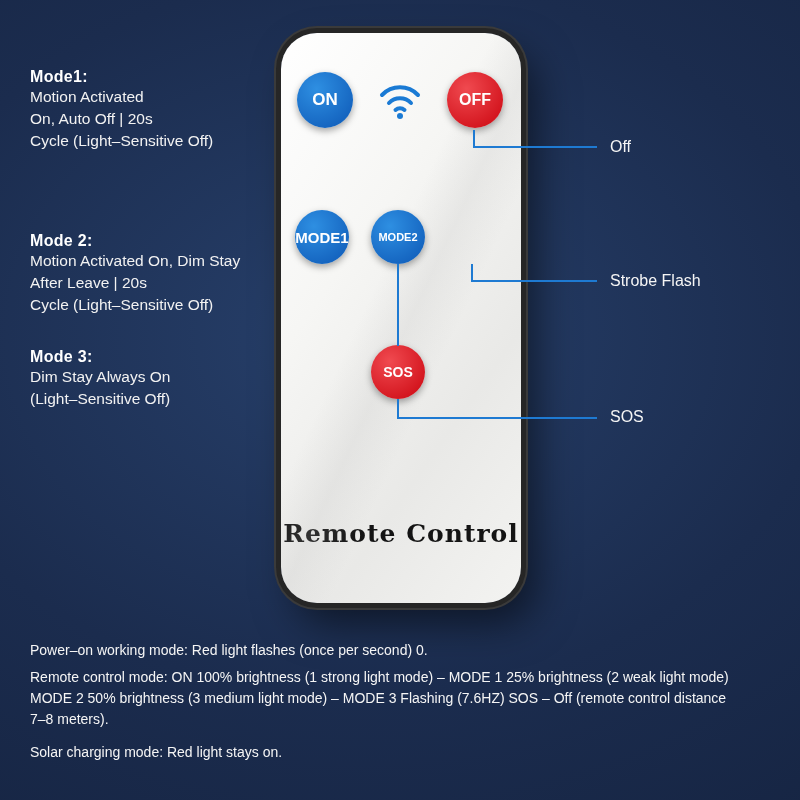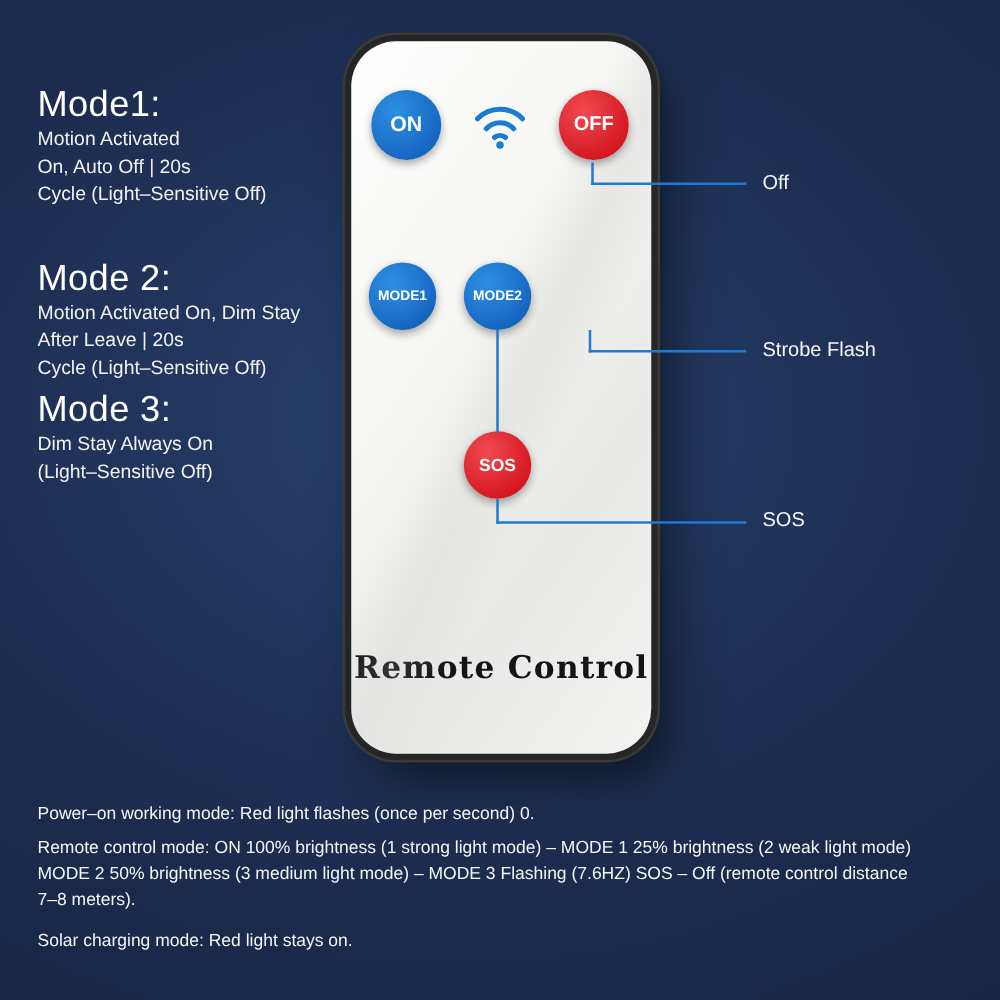--- a/index.html
+++ b/index.html
@@ -7,21 +7,21 @@
   body { font-family:"Liberation Sans", sans-serif; }
 
   .canvas {
     position:relative; width:800px; height:800px; overflow:hidden;
     background: radial-gradient(130% 100% at 45% 42%, #27406b 0%, #1b2c4e 45%, #121f3a 100%);
     color:#ffffff;
   }
 
   
   .note { position:absolute; left:30px; }
-  .note-heading { font-size:29px; letter-spacing:0.3px; color:#ffffff; }
+  .note-heading { font-size:16px; letter-spacing:0.3px; color:#ffffff;font-weight:bold; }
   .note-body { margin-top:0; font-size:15.5px; line-height:22px; white-space:pre-line; color:#f2f2f2; }
 
   
   .remote {
     position:absolute; left:281px; top:33px; width:240px; height:570px; border-radius:36px;
     background: linear-gradient(125deg, #ffffff 0%, #f6f6f4 35%, #e9e9e7 70%, #f3f3f1 100%);
     box-shadow: 0 0 0 5px #262626, 0 0 0 7px #3a3a3a, 14px 20px 40px rgba(0,0,0,0.55);
     text-decoration: underline;
   }
   .remote::after {
@@ -31,21 +31,21 @@
 
   .btn {
     position:absolute; border-radius:50%; display:flex; align-items:center; justify-content:center;
     color:#ffffff; font-weight:bold; z-index:2;
   }
   .blue { background: radial-gradient(circle at 35% 30%, #2e8fe2 0%, #1565c0 75%); box-shadow: 0 3px 7px rgba(0,0,0,0.35); }
   .red  { background: radial-gradient(circle at 35% 30%, #f04a50 0%, #d4161f 75%); box-shadow: 0 3px 7px rgba(0,0,0,0.35); }
 
   .btn-on   { left:16px;  top:39px;  width:56px; height:56px; font-size:17px; }
   .btn-off  { left:166px; top:39px;  width:56px; height:56px; font-size:16px; }
-  .btn-mode1{ left:14px;  top:177px; width:54px; height:54px; font-size:11px; }
+  .btn-mode1{ left:14px;  top:177px; width:54px; height:54px; font-size:15px; }
   .btn-mode2{ left:90px;  top:177px; width:54px; height:54px; font-size:11px; }
   .btn-mode3{ left:164px; top:177px; width:54px; height:54px; font-size:11px; }
   .btn-sos  { left:90px;  top:312px; width:54px; height:54px; font-size:14px; }
 
   .wifi { position:absolute; left:95px; top:47px; width:48px; height:40px; z-index:2; }
 
   .remote-title {
     position:absolute; left:0; top:486px; width:100%; text-align:center;
     font-family:"DejaVu Serif", serif; font-weight:600; font-size:25px; letter-spacing:1px; color:#141414;
   }
@@ -64,28 +64,28 @@
 
 <div class="canvas">
 
   <div class="note" style="top:68px">
     <div class="note-heading">Mode1:</div>
     <div class="note-body">Motion Activated
 On, Auto Off | 20s
 Cycle (Light–Sensitive Off)</div>
   </div>
 
-  <div class="note" style="top:207px">
+  <div class="note" style="top:232px">
     <div class="note-heading">Mode 2:</div>
     <div class="note-body">Motion Activated On, Dim Stay
  After Leave | 20s
 Cycle (Light–Sensitive Off)</div>
   </div>
 
-  <div class="note" style="top:312px">
+  <div class="note" style="top:348px">
     <div class="note-heading">Mode 3:</div>
     <div class="note-body">Dim Stay Always On
 (Light–Sensitive Off)</div>
   </div>
 
   <div class="remote">
     <div class="btn blue btn-on">ON</div>
 
     <div class="wifi">
       <svg width="48" height="40" viewBox="0 0 48 40">

